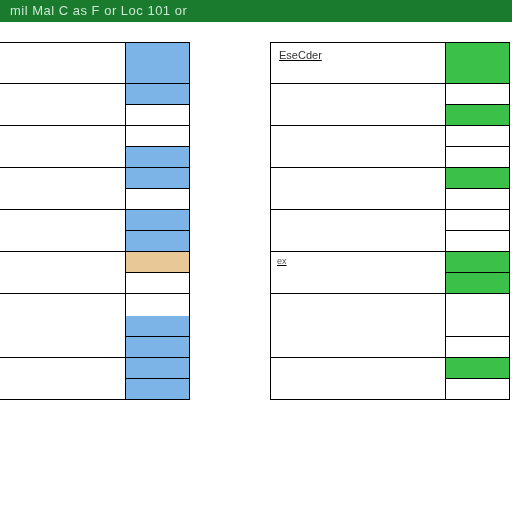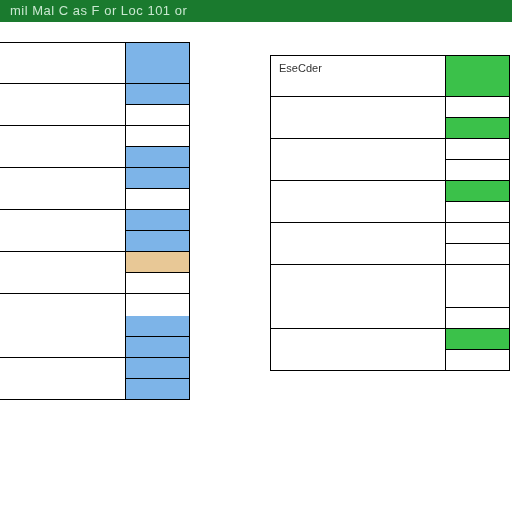--- a/index.html
+++ b/index.html
@@ -38,21 +38,22 @@
       position: relative;
     }
     .panel-left {
       width: 220px;
       margin-left: -30px;
       margin-top: 20px;
     }
     .panel-right {
       width: 240px;
       margin-left: 80px;
-      margin-top: 33px;
+      margin-top: 20px;
+      text-decoration: underline;
     }
     .panel-header {
       display: flex;
       height: 42px;
     }
     .label-cell {
       flex: 1;
       border: 1px solid #000;
       border-right: none;
       font-size: 11px;
@@ -208,20 +209,27 @@
         <div class="half white"></div>
       </div>
     </div>
     <div class="row">
       <div class="row-label"></div>
       <div class="row-color">
         <div class="half white"></div>
         <div class="half white"></div>
       </div>
     </div>
+    <div class="row">
+      <div class="row-label">ex</div>
+      <div class="row-color">
+        <div class="half green"></div>
+        <div class="half green"></div>
+      </div>
+    </div>
     <div class="gap-row">
       <div class="gap-label"></div>
       <div class="gap-color"></div>
     </div>
     <div class="row">
       <div class="row-label"></div>
       <div class="row-color">
         <div class="half white"></div>
         <div class="half white"></div>
       </div>

